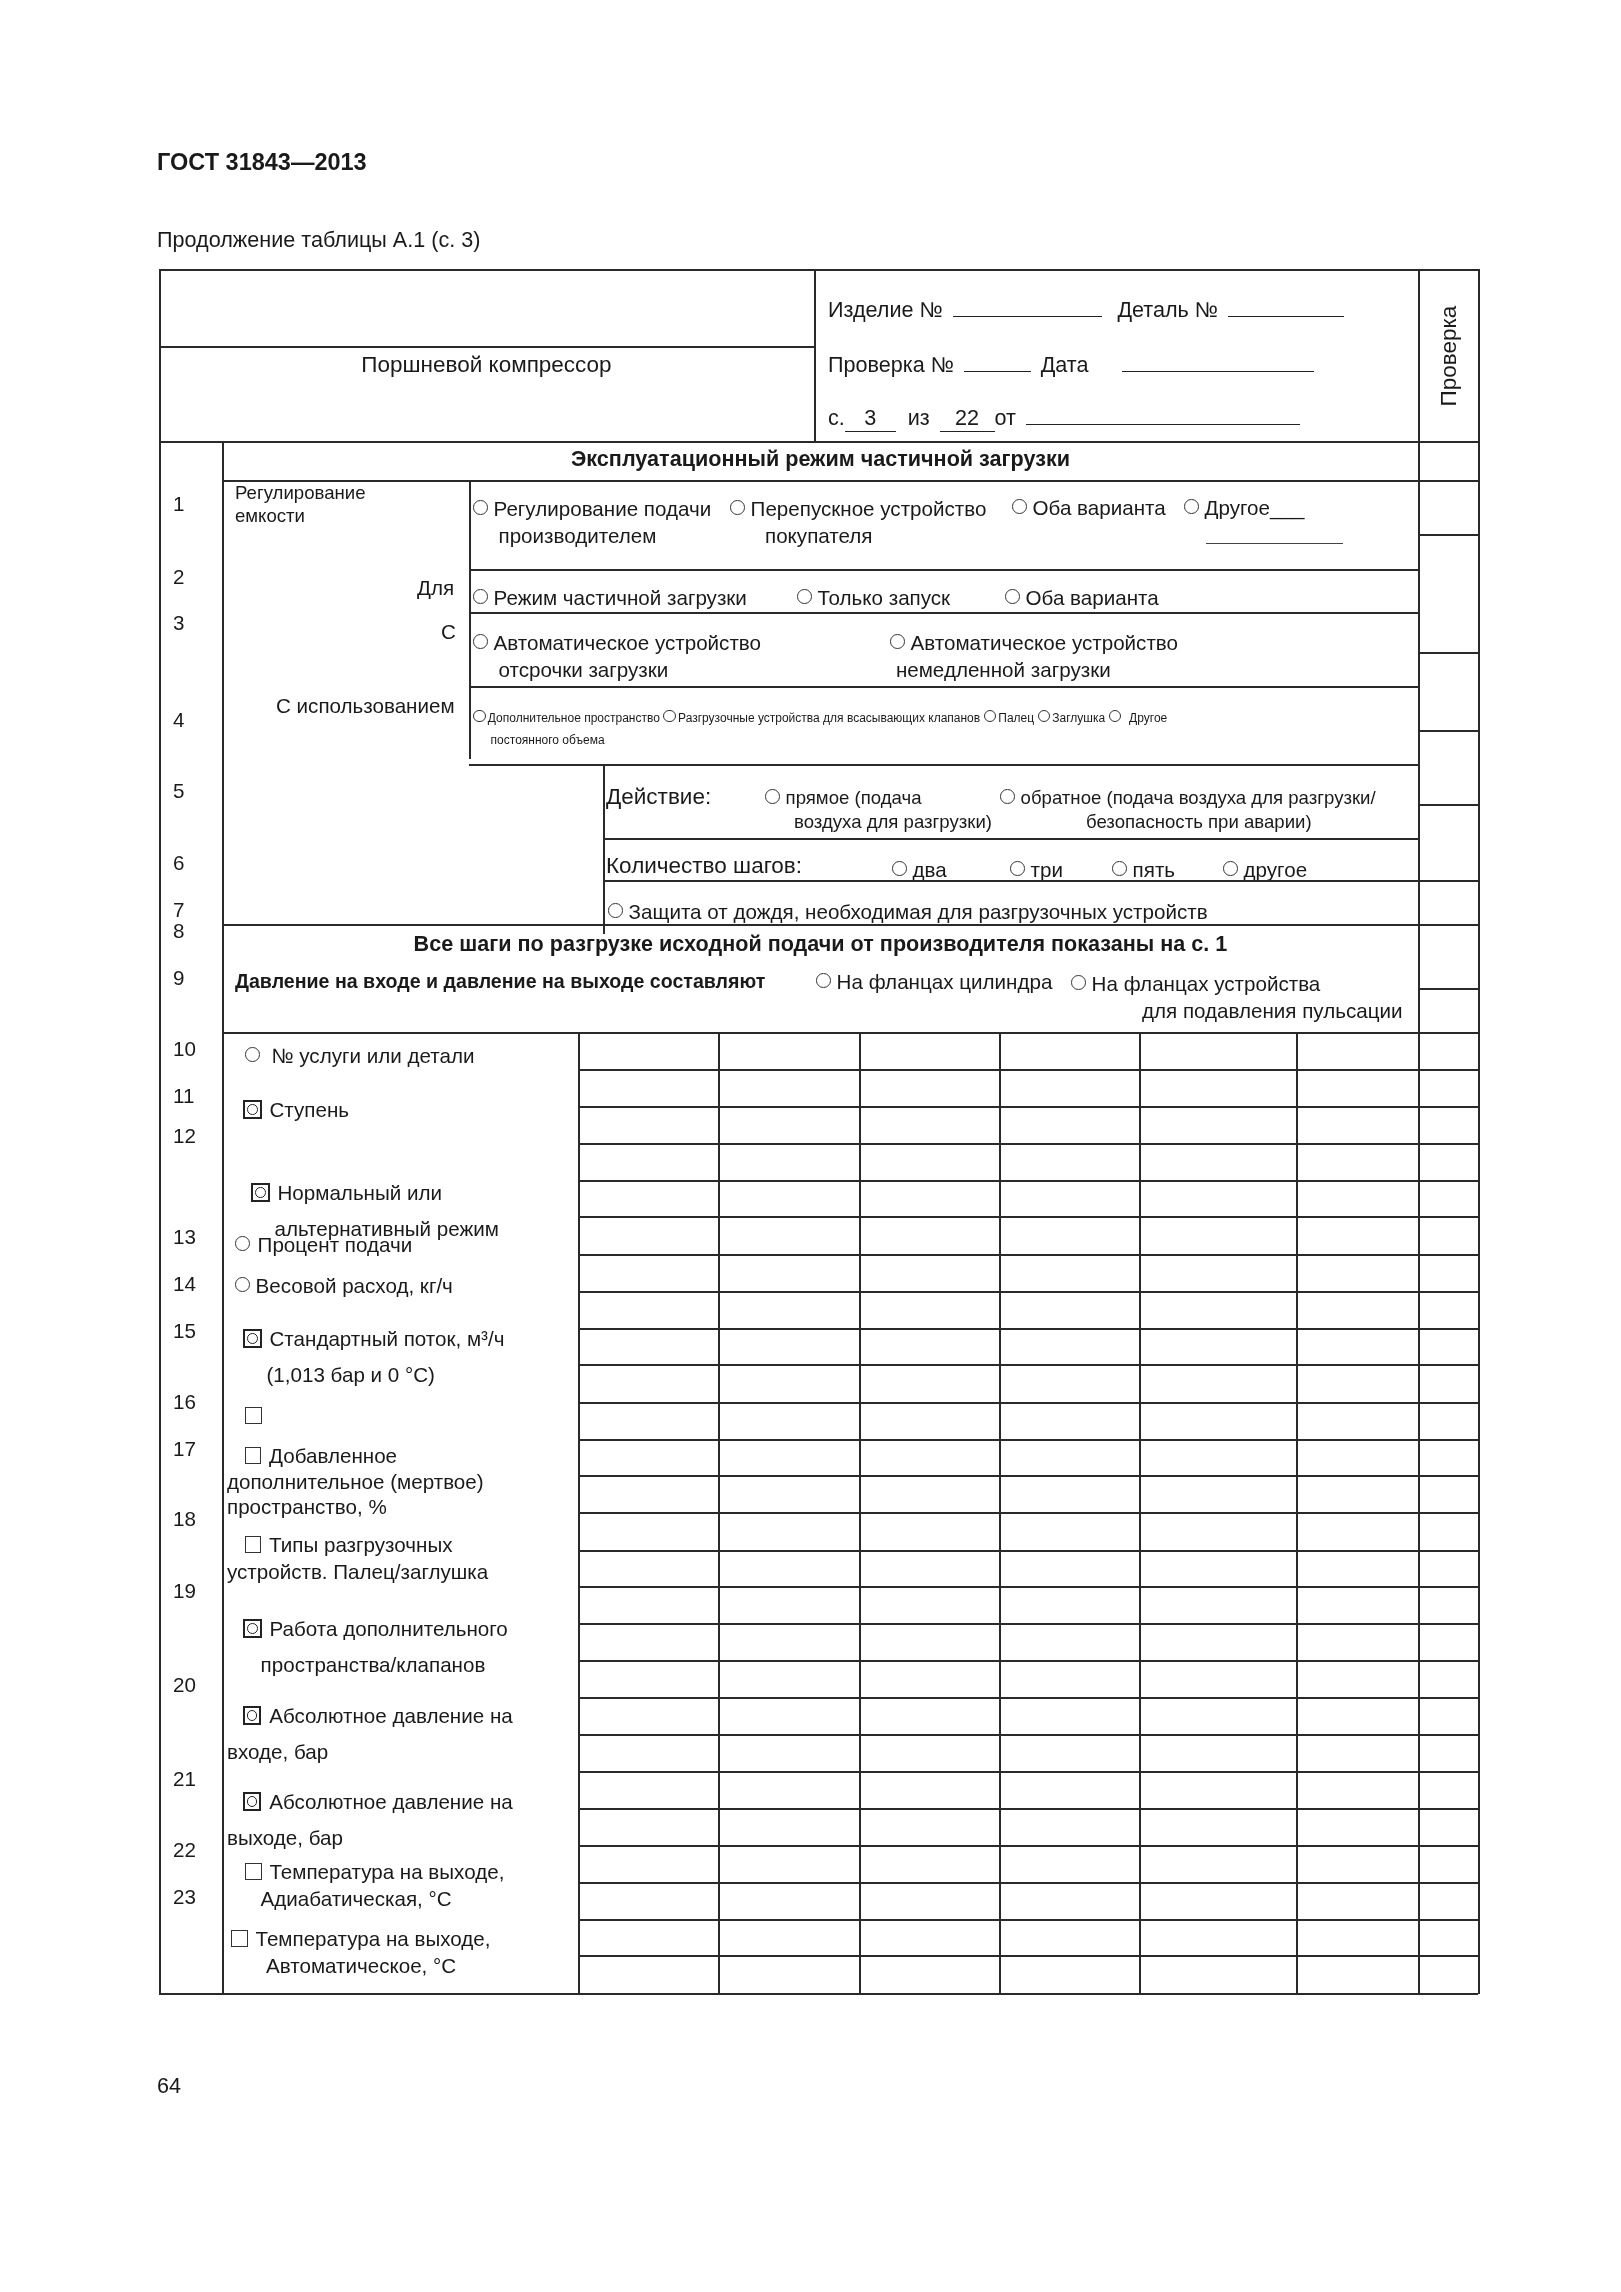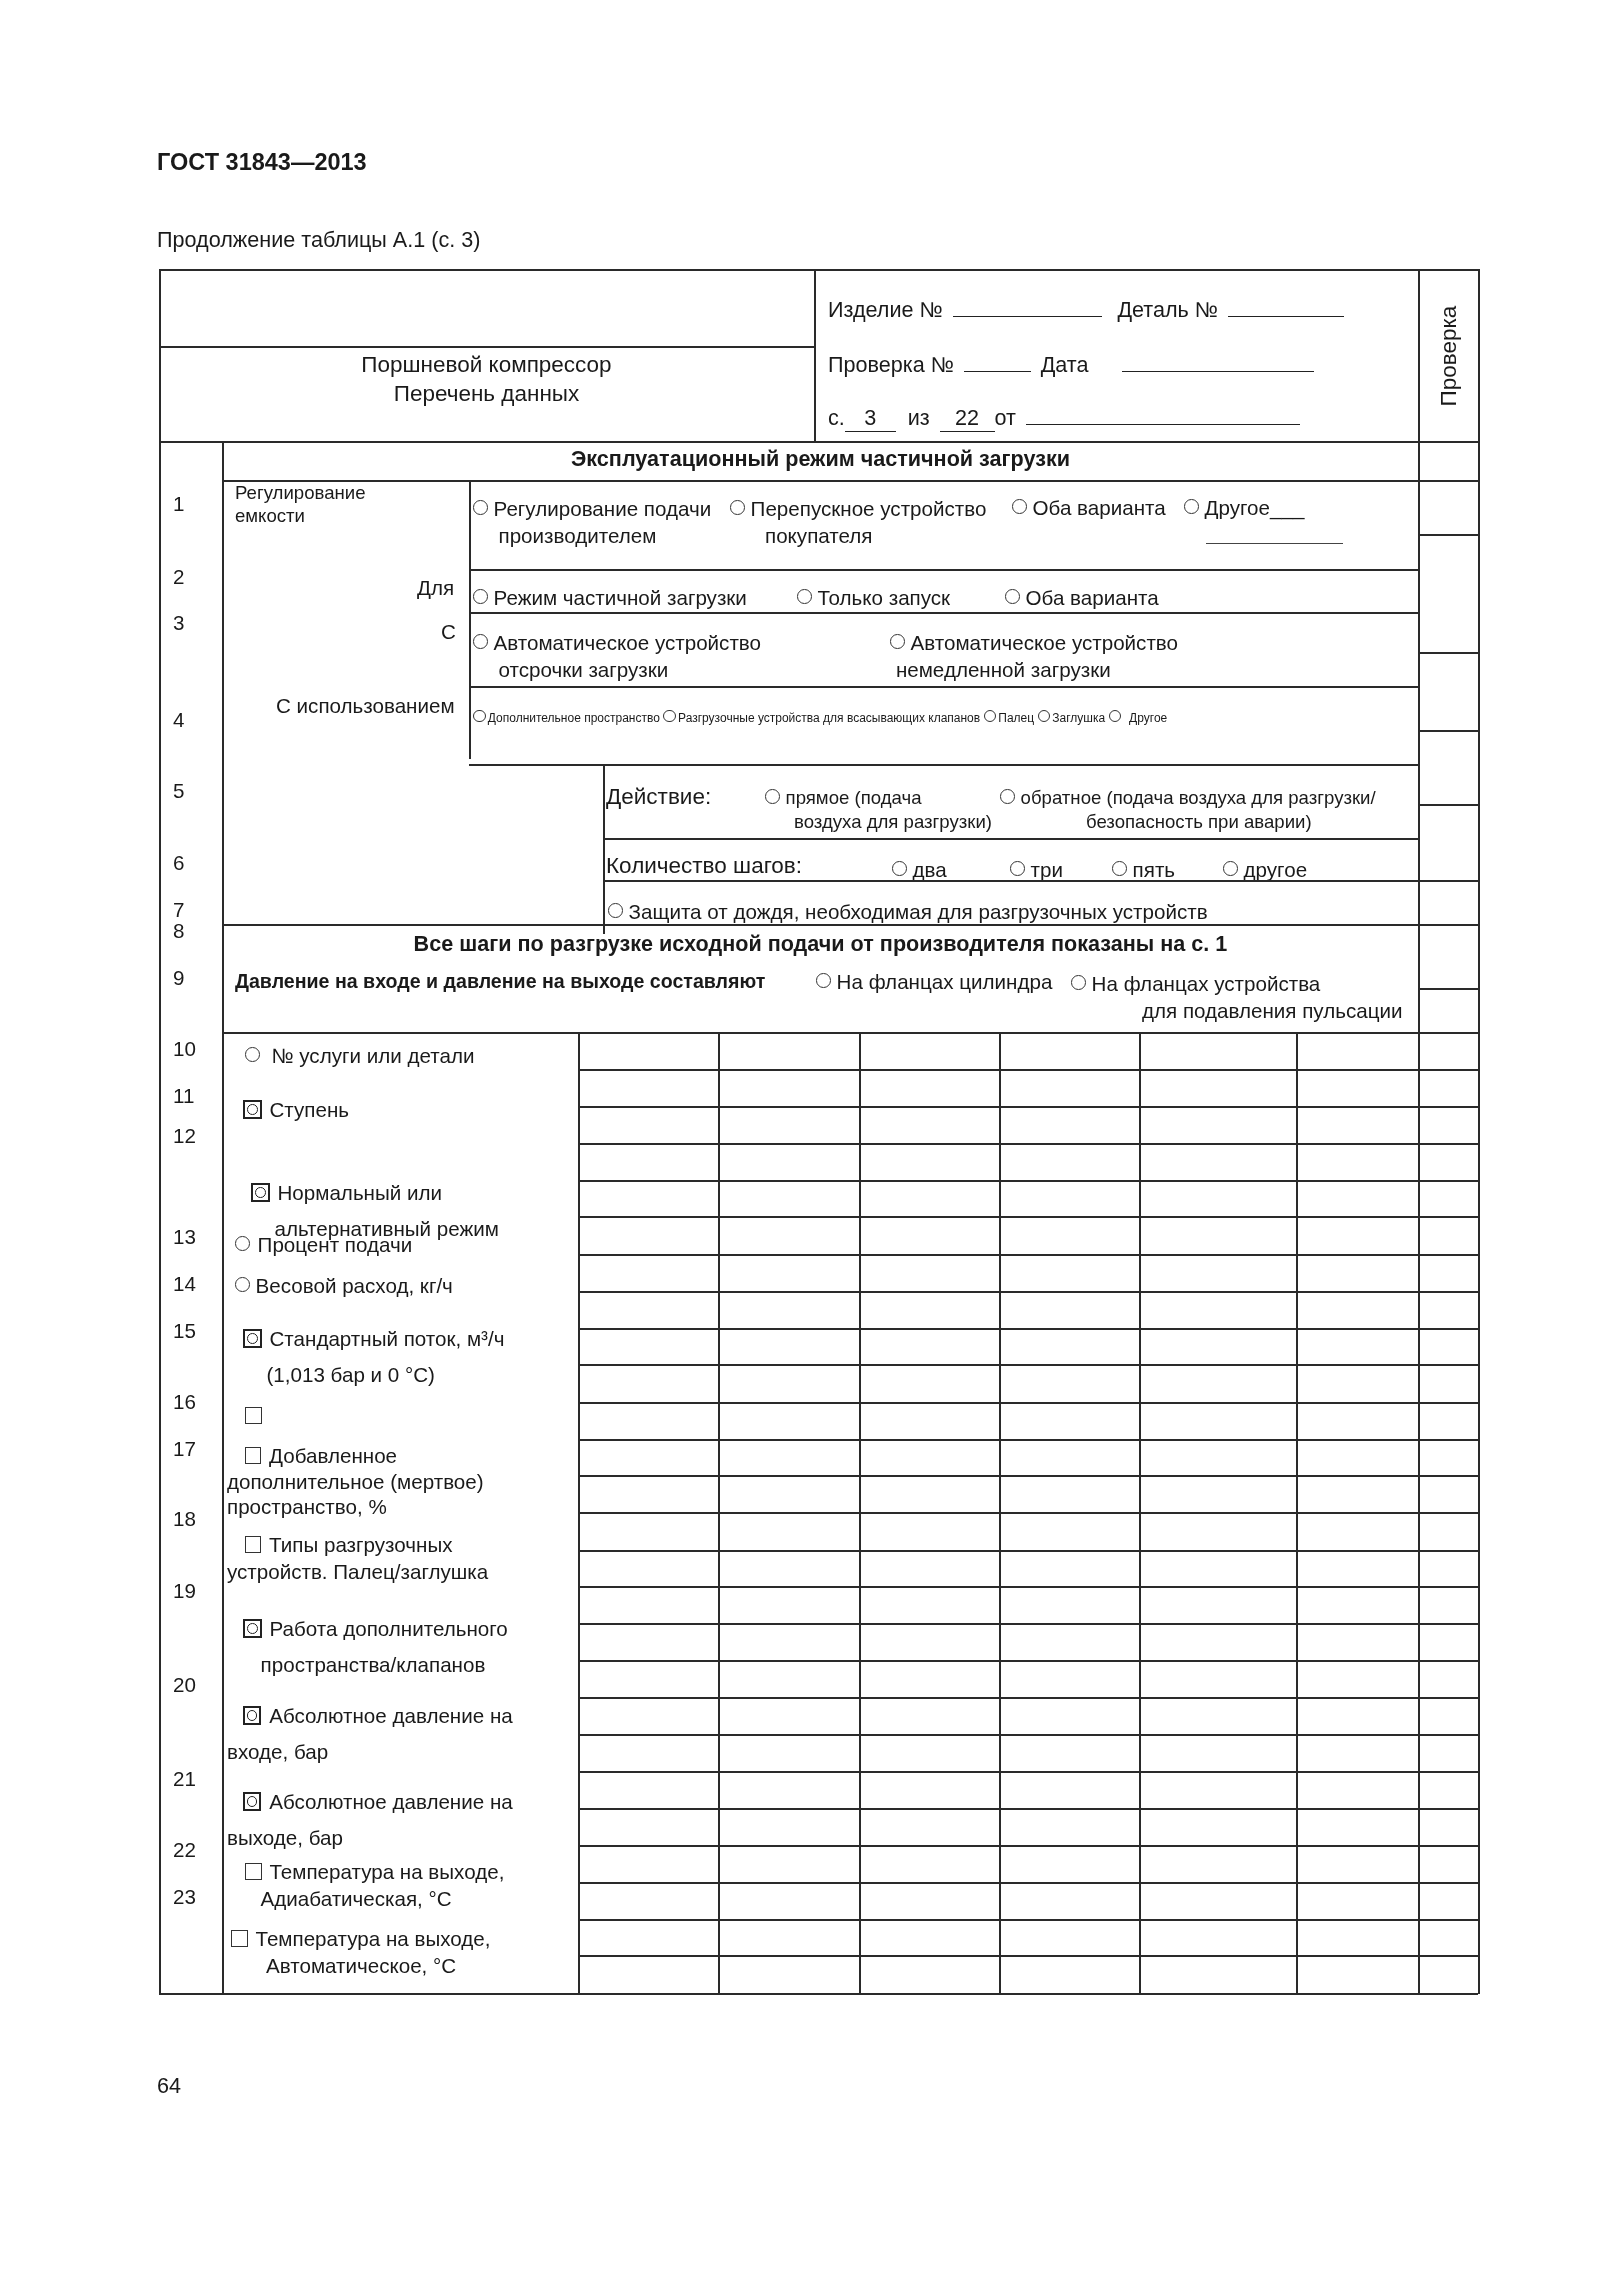--- a/index.html
+++ b/index.html
@@ -35,21 +35,20 @@
   <div class="vl" style="left:159px;top:269px;height:1725px;"></div>
   <div class="vl" style="left:1478px;top:269px;height:1725px;"></div>
 
   <div class="hl" style="left:159px;top:346px;width:655px;"></div>
   <div class="vl" style="left:814px;top:269px;height:173px;"></div>
   <div class="hl" style="left:159px;top:441px;width:1319px;"></div>
   <div class="vl" style="left:1418px;top:269px;height:1725px;"></div>
 
   <div class="t std" style="left:159px;width:655px;text-align:center;top:350px;font-size:22.5px;line-height:29px;">
     <div>Поршневой компрессор</div>
-    <div>Перечень данных</div>
   </div>
 
   <div class="t" style="left:828px;top:296px;font-size:21.6px;">
     <span>Изделие №</span>
     <span class="uline" style="width:149px;margin-left:3.9px;height:19.6px;"></span>
     <span style="margin-left:9.8px;">Деталь №</span>
     <span class="uline" style="width:116px;margin-left:3.9px;height:19.6px;"></span>
   </div>
   <div class="t" style="left:828px;top:351px;font-size:21.6px;">
     <span>Проверка №</span>
@@ -119,20 +118,21 @@
 
   <div class="t std" style="left:276px;top:694px;">С использованием</div>
   <div class="t xs" style="left:473px;top:708px;line-height:21.6px;">
     <div>
       <span><span class="radio small" style="margin-right:2px;"></span><span>Дополнительное пространство</span></span>
       <span><span class="radio small" style="margin-right:2px;"></span><span>Разгрузочные устройства для всасывающих клапанов</span></span>
       <span><span class="radio small" style="margin-right:2px;"></span><span>Палец</span></span>
       <span><span class="radio small" style="margin-right:2px;"></span><span>Заглушка</span></span>
       <span><span class="radio small" style="margin-right:7.8px;"></span><span>Другое</span></span>
     </div>
+    <div style="padding-left:17.6px;">постоянного объема</div>
   </div>
   <div class="hl" style="left:469px;top:764px;width:950px;"></div>
 
   <div class="vl" style="left:603px;top:764px;height:170px;"></div>
   <div class="t" style="left:606px;top:784px;font-size:22.5px;">Действие:</div>
   <div class="t sm" style="left:765px;top:786px;line-height:23.5px;">
     <span class="radio"></span><span>прямое (подача</span>
     <div style="padding-left:29px;">воздуха для разгрузки)</div>
   </div>
   <div class="t sm" style="left:1000px;top:786px;line-height:23.5px;">

